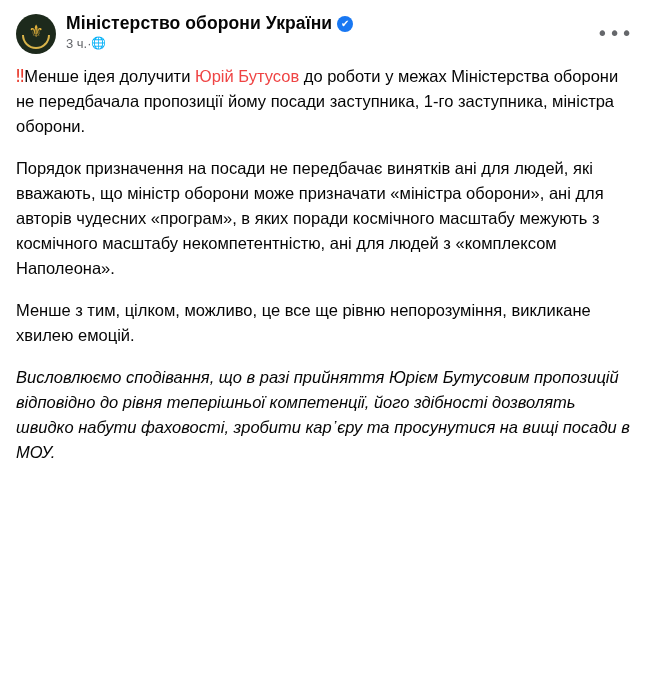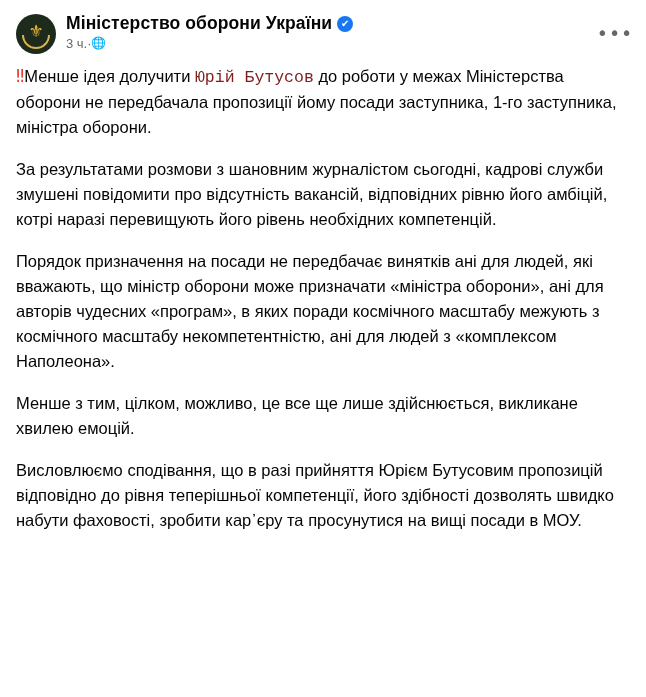--- a/index.html
+++ b/index.html
@@ -134,30 +134,30 @@
   .post-body {
     font-size: 16.5px;
     line-height: 25px;
     color: #050505;
   }
   .post-body p {
     margin: 0 0 17px 0;
   }
   .post-body p:last-child {
     margin-bottom: 0;
+    font-style: italic;
   }
   .warn {
     color: #e8392b;
     font-family: "DejaVu Sans", sans-serif;
     font-size: 17px;
   }
   .mention {
-    color: #7f1d1d;
+    color: #ef4444;
     cursor: pointer;
-    font-family: Liberation Mono, monospace;
   }
 </style>
 </head>
 <body>
 
 <div class="post-card">
 
   <div class="post-header">
 
     <div class="avatar">
@@ -181,19 +181,18 @@
 
     <div class="more-btn">•••</div>
   </div>
 
   <div class="post-body">
 
     <p>
       <span class="warn">‼</span><span>Менше ідея долучити </span><span class="mention">Юрій Бутусов</span><span>  до роботи у межах Міністерства оборони не передбачала пропозиції йому посади заступника, 1-го заступника, міністра оборони.</span>
     </p>
 
-    <p>За результатами розмови з шановним журналістом сьогодні, кадрові служби змушені повідомити про відсутність вакансій, відповідних рівню його амбіцій, котрі наразі перевищують його рівень необхідних компетенцій.</p>
     <p>Порядок призначення на посади не передбачає винятків ані для людей, які вважають, що міністр оборони може призначати «міністра оборони», ані для авторів чудесних «програм», в яких поради космічного масштабу межують з космічного масштабу некомпетентністю, ані для людей з «комплексом Наполеона».</p>
-    <p>Менше з тим, цілком, можливо, це все ще лише здійснюється, викликане хвилею емоцій.</p>
+    <p>Менше з тим, цілком, можливо, це все ще рівню непорозуміння, викликане хвилею емоцій.</p>
     <p>Висловлюємо сподівання, що в разі прийняття Юрієм Бутусовим пропозицій  відповідно до  рівня теперішньої компетенції, його здібності дозволять швидко набути фаховості, зробити кар᾿єру та просунутися на вищі посади в МОУ.</p>
 
   </div>
 </div>
 
 </body></html>

